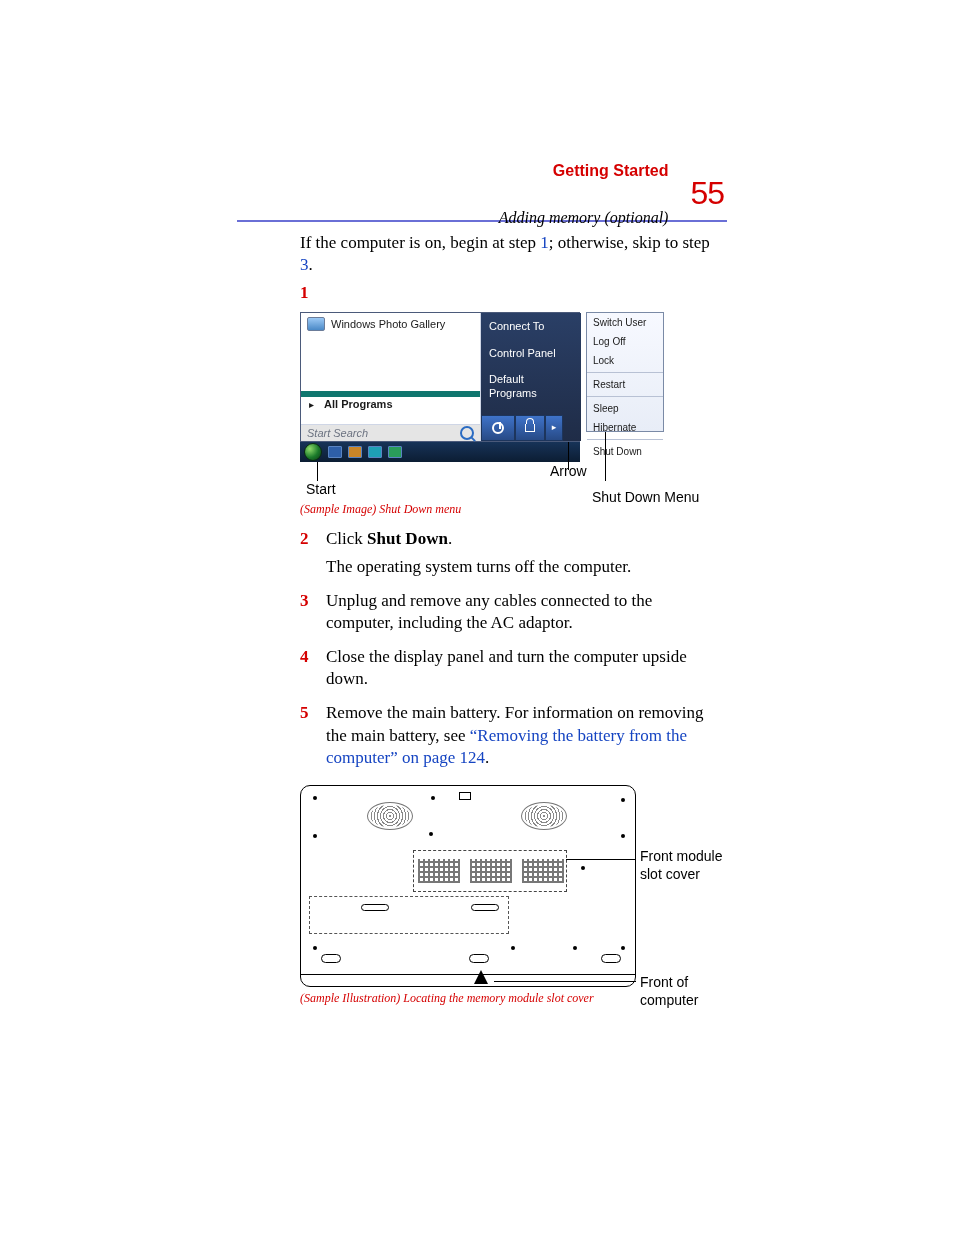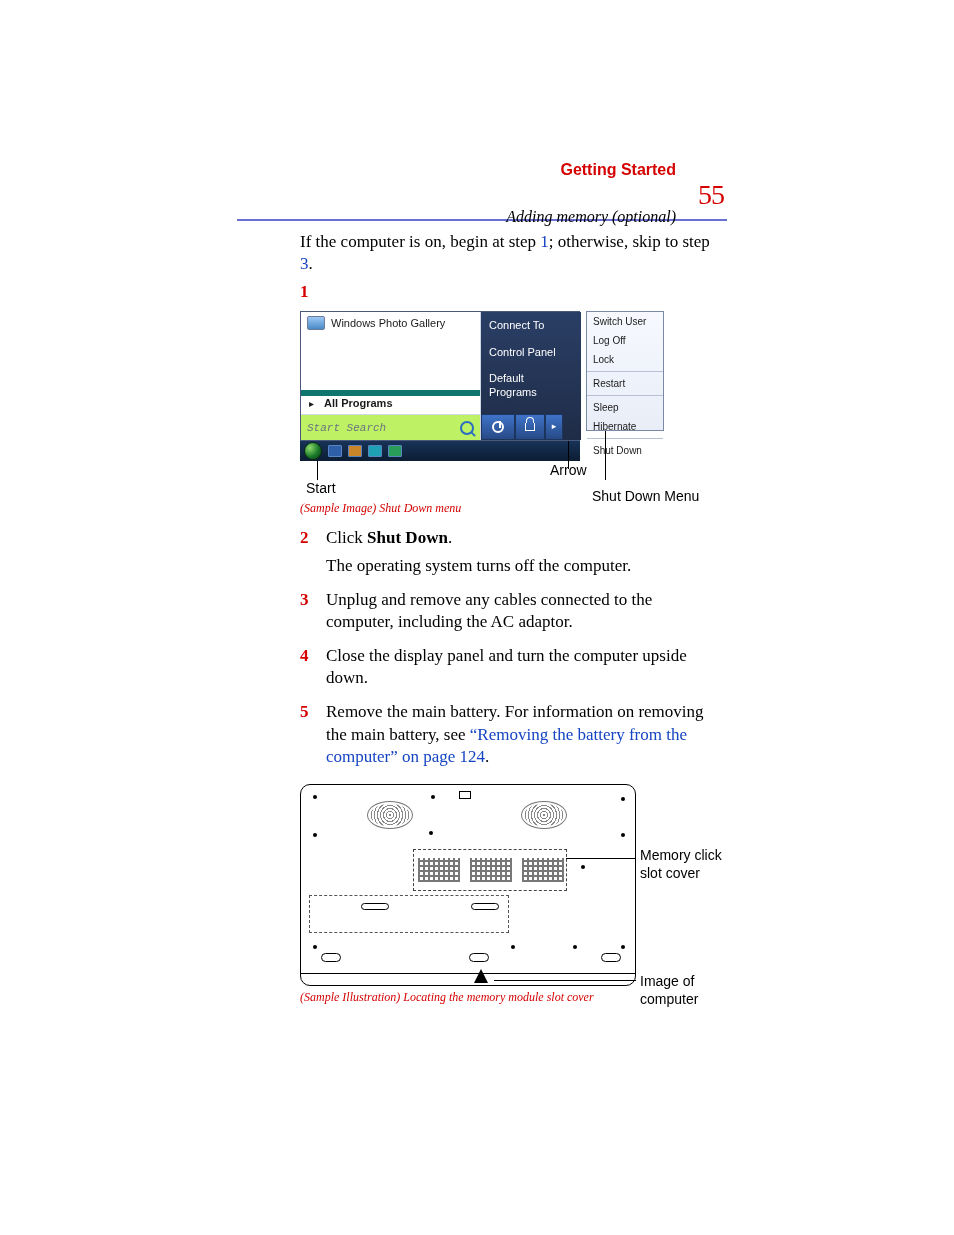--- a/index.html
+++ b/index.html
@@ -31,22 +31,22 @@
   }
   .subsection {
     font-style: italic;
     font-size: 16px;
     display: inline-block;
     margin-right: 18px;
     position: relative;
     top: 15px;
   }
   .pagenum {
-    font-family: Liberation Serif, serif;
-    font-size: 28px;
+    font-family: Liberation Sans, sans-serif;
+    font-size: 32px;
     color: #d50000;
     font-weight: normal;
     display: inline-block;
     vertical-align: bottom;
     letter-spacing: -1px;
   }
   .header-stack {
     display: inline-block;
     text-align: right;
     vertical-align: bottom;
@@ -107,24 +107,24 @@
     border-right:1px solid #cfd6e6;
   }
   .wpg-row{ display:flex; align-items:flex-start; gap:6px; padding:4px 6px;}
   .wpg-icon{ width:18px; height:14px; background:linear-gradient(#9cc9f5,#4a89c7); border:1px solid #6b7c99; border-radius:2px;}
   .allprog{
     position:absolute; left:0; bottom:30px; width:100%;
     border-top:6px solid #0f766e; padding:0 8px; font-weight:bold;
   }
   .allprog::before{content:"▸"; font-weight:normal; margin-right:10px; font-size:10px;}
   .search{
-    position:absolute; left:0; bottom:0; width:100%; height:26px;
-    border-top:1px solid #cfd6e6; background:#bef264;
+    position:absolute; left:0; bottom:0; width:100%; height:17px;
+    border-top:1px solid #cfd6e6; background:#e5e5e5;
     display:flex; align-items:center; padding:0 6px; gap:4px;
-    font-style:italic; color:#6b7280;font-family:Liberation Mono, monospace;
+    font-style:italic; color:#6b7280;
   }
   .mag{ margin-left:auto; width:14px; height:14px; border:2px solid #2a6bc2; border-radius:50%; position:relative;}
   .mag::after{content:""; position:absolute; width:6px; height:2px; background:#2a6bc2; transform:rotate(45deg); right:-4px; bottom:-2px;}
   .right-col{
     position:absolute; left:180px; top:0; width:100px; height:100%;
     color:#fff; font-size:11px;
     background:linear-gradient(#2a3f66,#1f2c47);
   }
   .right-col .ritem{ padding:6px 8px; }
   .lockbar{
@@ -343,20 +343,20 @@
         <div class="foot" style="left:20px;top:168px;"></div>
         <div class="foot" style="left:168px;top:168px;"></div>
         <div class="foot" style="left:300px;top:168px;"></div>
         <div class="frontline"></div>
         <div class="arrow-up" style="left:173px;bottom:2px;"></div>
       </div>
 
       <div class="i2-lead" style="left:266px;top:74px;width:70px;height:1px;"></div>
       <div class="i2-lead" style="left:194px;top:196px;width:142px;height:1px;"></div>
       <div class="i2-label" style="left:340px;top:62px;">
-        <span>Memory click</span><br>
+        <span>Front module</span><br>
         <span>slot cover</span>
       </div>
-      <div class="i2-label" style="left:340px;top:188px;">Image of computer</div>
+      <div class="i2-label" style="left:340px;top:188px;">Front of computer</div>
     </div>
     <p class="caption">(Sample Illustration) Locating the memory module slot cover</p>
   </div>
 </div>
 
 </body></html>

